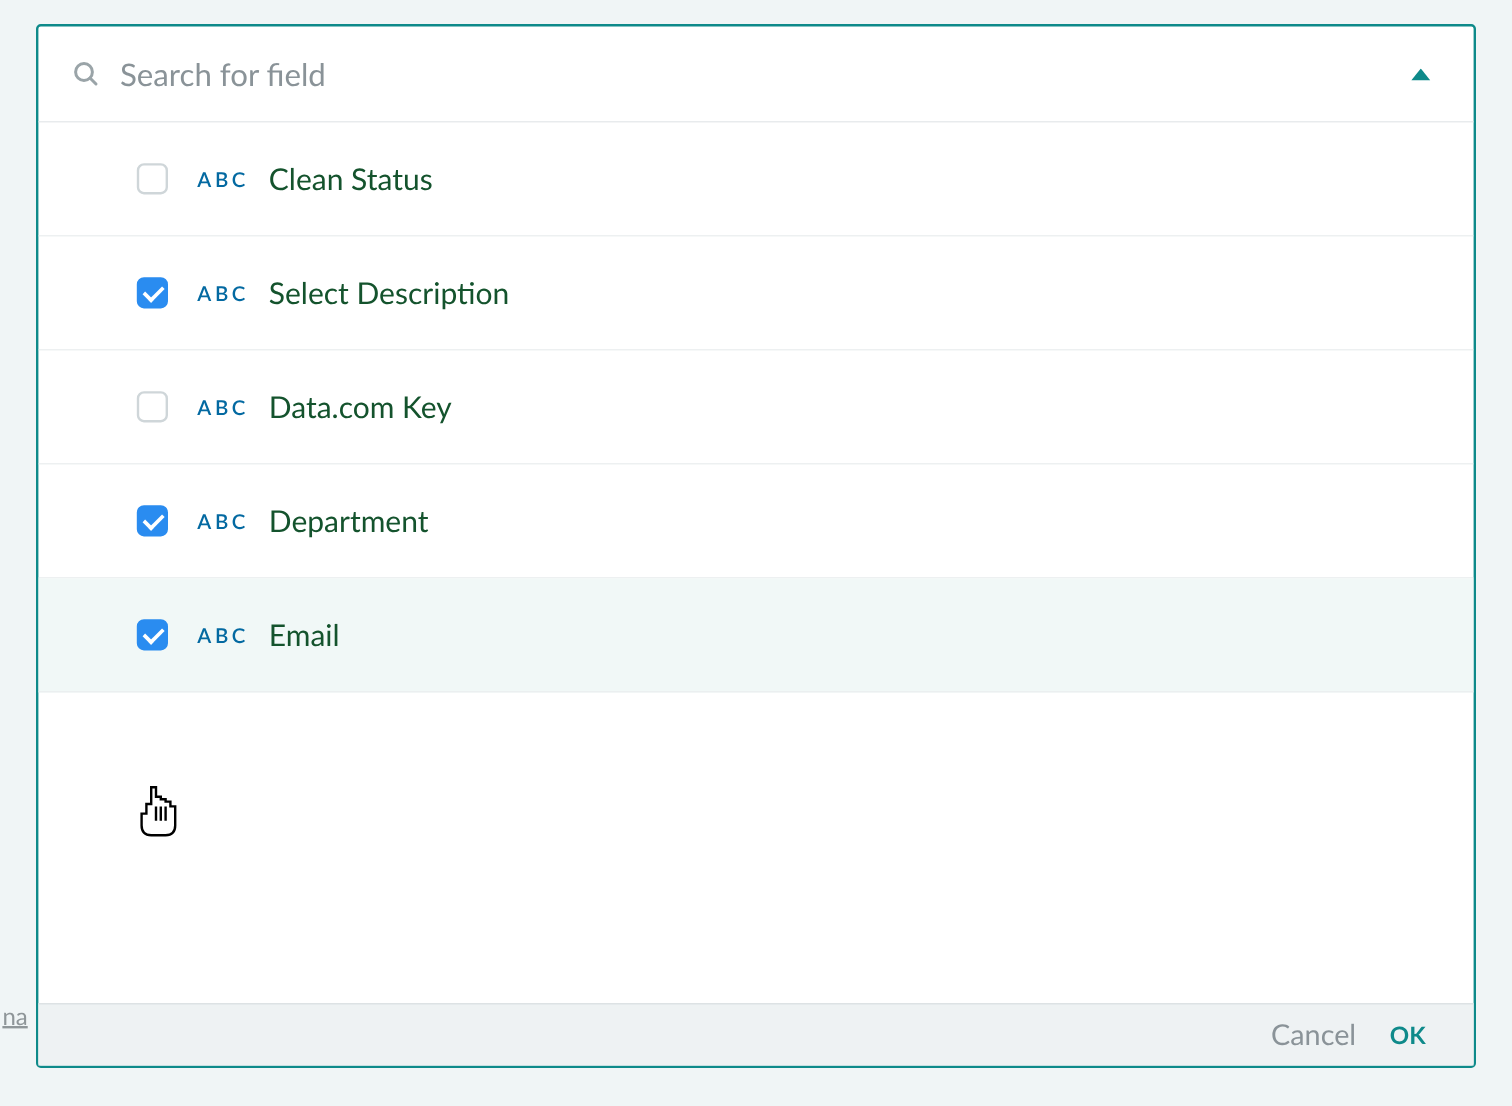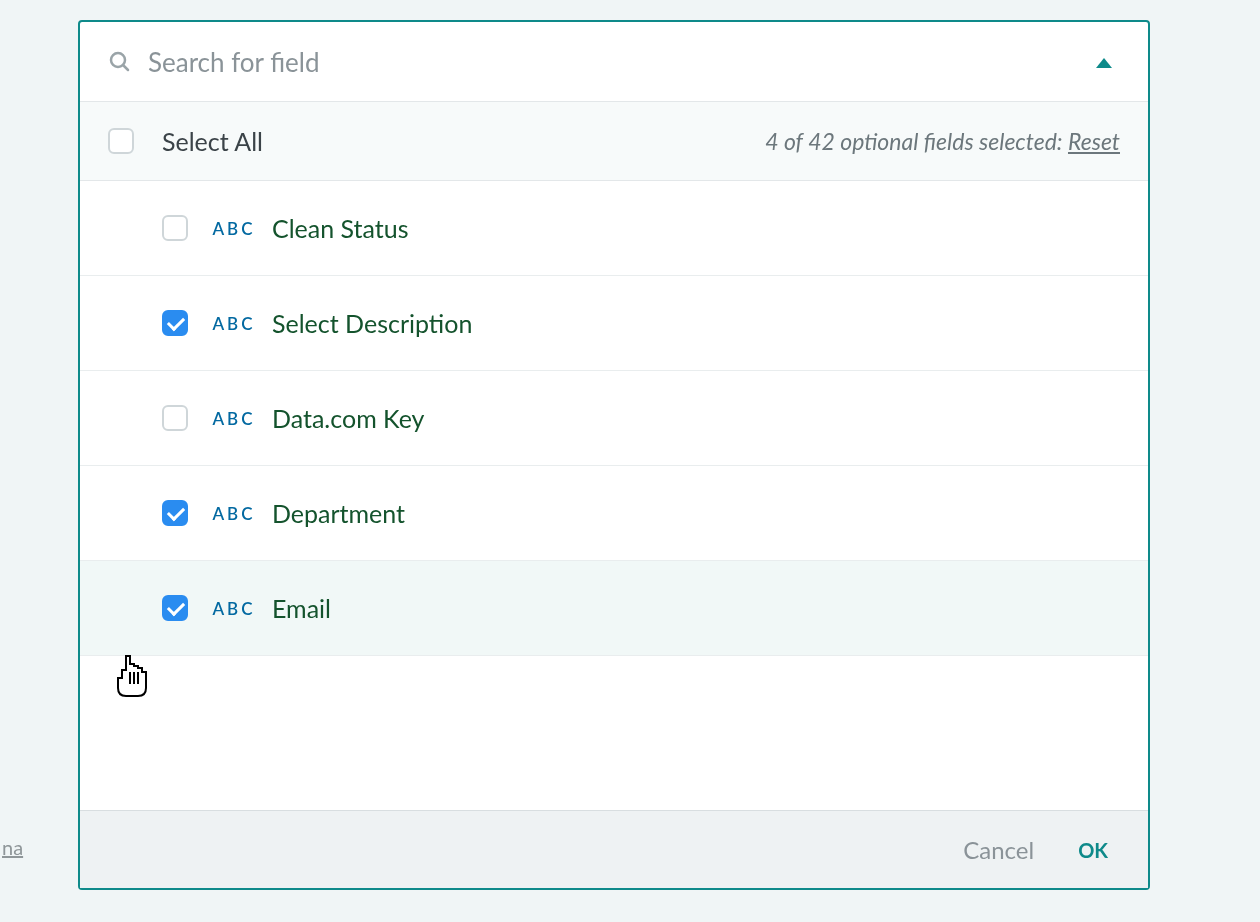--- a/index.html
+++ b/index.html
@@ -12,28 +12,27 @@
       background: #f0f5f6;
       width: 1260px;
       height: 922px;
       position: relative;
       overflow: hidden;
     }
     .dialog {
       position: absolute;
       left: 30px;
       top: 20px;
-      width: 1072px;
+      width: 1200px;
       height: 870px;
       background: #fff;
       border: 2px solid #0e8a8a;
       border-radius: 4px;
       display: flex;
       flex-direction: column;
-      margin-left: 48px;
     }
     .search-row {
       display: flex;
       align-items: center;
       padding: 22px 28px;
       border-bottom: 1px solid #e3e7e9;
     }
     .search-icon-wrap {
       margin-right: 16px;
       color: #9aa4a8;
@@ -139,24 +138,24 @@
       display: block;
     }
     .field-label {
       margin-left: 16px;
       font-size: 25px;
       color: #14532d;
     }
     .footer {
       background: #eef2f3;
       border-top: 1px solid #d8dee0;
-      padding: 24px 40px;
+      padding: 11px 40px;
       display: flex;
       justify-content: flex-end;
-      gap: 44px;
+      gap: 28px;
       align-items: center;
     }
     .btn-cancel {
       font-size: 24px;
       color: #8a9398;
       cursor: pointer;
       background: none;
       border: none;
       font-family: inherit;
     }
@@ -196,27 +195,20 @@
       </svg>
     </span>
     <input class="search-input" type="text" placeholder="Search for field" style="">
     <span class="caret-wrap">
       <svg width="16" height="10" viewBox="0 0 16 10">
         <polygon points="0,10 16,10 8,0" fill="#0e8a8a"></polygon>
       </svg>
     </span>
   </div>
 
-  <div class="header-row">
-    <div class="chk"></div>
-    <span class="select-all-label">Select All</span>
-    <span class="status-text">
-      <span>4 of 42 optional fields selected: </span><span class="reset-link">Reset</span>
-    </span>
-  </div>
 
   <div class="list" id="field-list">
       <div class="field-row">
         <div class="field-chk-spacer"></div>
         <div class="chk"></div>
         <span class="type-icon">ABC</span>
         <span class="field-label">Clean Status</span>
       </div>
       <div class="field-row">
         <div class="field-chk-spacer"></div>

